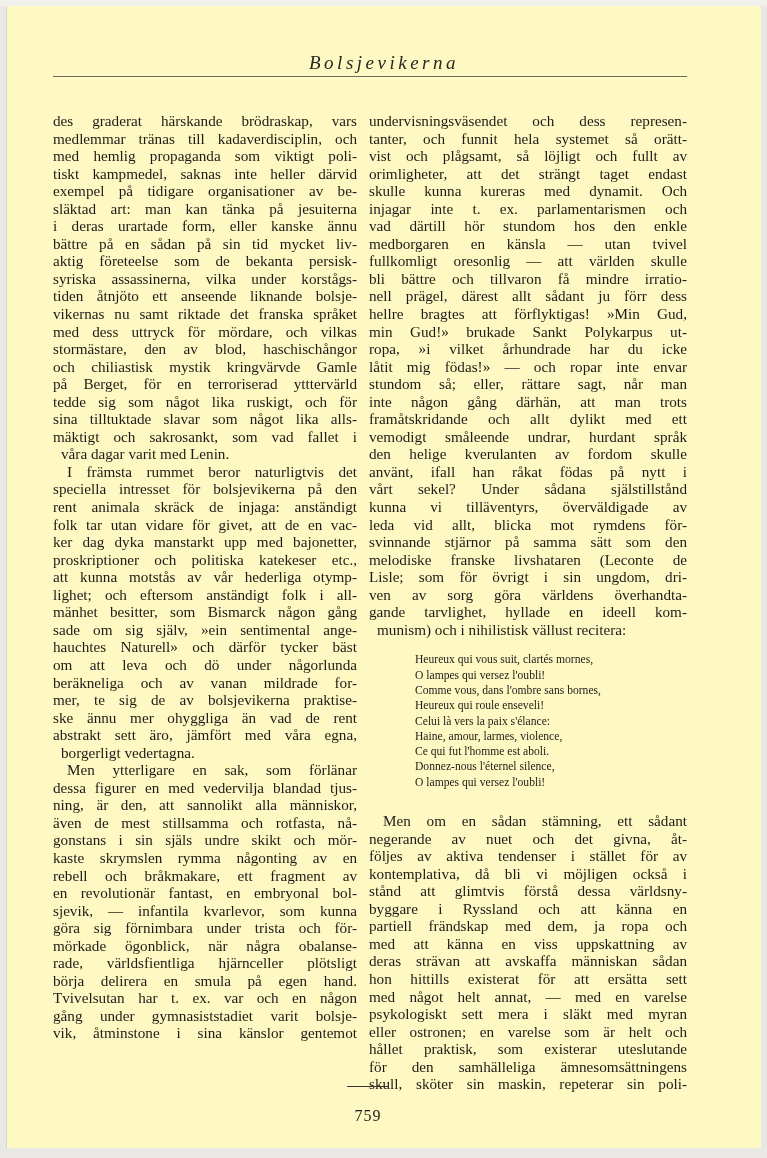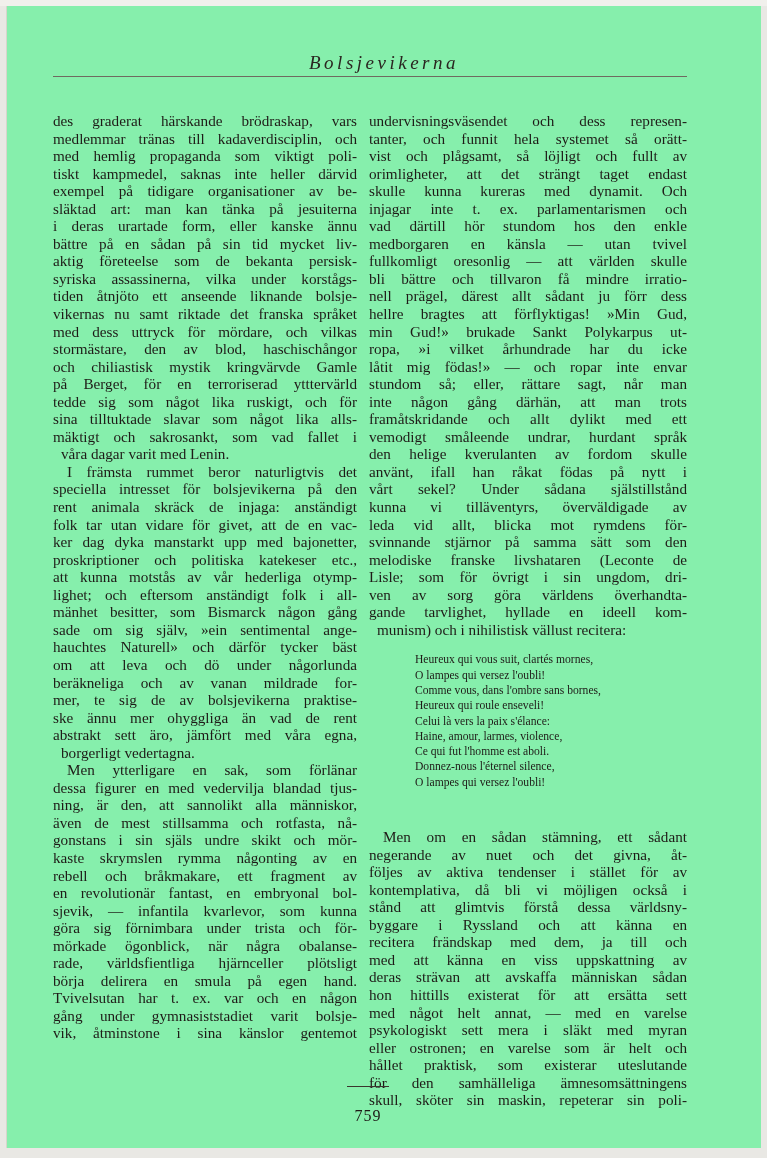--- a/index.html
+++ b/index.html
@@ -4,21 +4,21 @@
 <style>
   html, body { margin: 0; padding: 0; }
   body {
     width: 767px; height: 1158px; overflow: hidden;
     background: #e9e8e4;
     font-family: "DejaVu Serif", "Liberation Serif", serif;
     color: #1e1b17;
   }
   .page {
     position: absolute; left: 6px; top: 6px; width: 755px; height: 1142px;
-    background: #86efac;
+    background: #fef9c3;
     border-left: 1px solid #d8d5cc;
     box-sizing: border-box;
   }
   .topstrip {
     position: absolute; left: 0; top: 0; width: 767px; height: 6px;
     background: #f1f0ec;
   }
   .running-head {
     position: absolute; left: 0; width: 100%; top: 46px;
     text-align: center;
@@ -37,21 +37,21 @@
   }
   .col.left { left: 46px; width: 304px; }
   .col.right { left: 362px; width: 318px; }
   .line {
     display: block; height: 17.55px; white-space: nowrap;
     text-align: justify; text-align-last: justify;
   }
   .line.last { text-align-last: left; margin-left: 8px; }
   .line.indent { padding-left: 14px; }
   .poem {
-    margin: 14px 0 16px 0; padding-left: 46px;
+    margin: 14px 0 0 0; padding-left: 46px;
     font-size: 11.6px; line-height: 15.3px;
   }
   .poem .pline { display: block; white-space: nowrap; height: 15.3px; }
   .poem-gap { height: 22px; }
   .folio {
     position: absolute; left: 340px; top: 1080px; width: 42px;
     border-top: 1px solid #3a352d;
     text-align: center; padding-top: 20px;
     font-family: Liberation Serif, serif; font-size: 16px; letter-spacing: 1px;
   }
@@ -171,21 +171,21 @@
         <span class="pline">O lampes qui versez l'oubli!</span>
       </div>
     <div class="poem-gap"></div>
     <div id="rp2">
         <span class="line indent">Men om en sådan stämning, ett sådant</span>
         <span class="line">negerande av nuet och det givna, åt-</span>
         <span class="line">följes av aktiva tendenser i stället för av</span>
         <span class="line">kontemplativa, då bli vi möjligen också i</span>
         <span class="line">stånd att glimtvis förstå dessa världsny-</span>
         <span class="line">byggare i Ryssland och att känna en</span>
-        <span class="line">recitera frändskap med dem, ja till och</span>
+        <span class="line">partiell frändskap med dem, ja ropa och</span>
         <span class="line">med att känna en viss uppskattning av</span>
         <span class="line">deras strävan att avskaffa människan sådan</span>
         <span class="line">hon hittills existerat för att ersätta sett</span>
         <span class="line">med något helt annat, — med en varelse</span>
         <span class="line">psykologiskt sett mera i släkt med myran</span>
         <span class="line">eller ostronen; en varelse som är helt och</span>
         <span class="line">hållet praktisk, som existerar uteslutande</span>
         <span class="line">för den samhälleliga ämnesomsättningens</span>
         <span class="line">skull, sköter sin maskin, repeterar sin poli-</span>
       </div>

